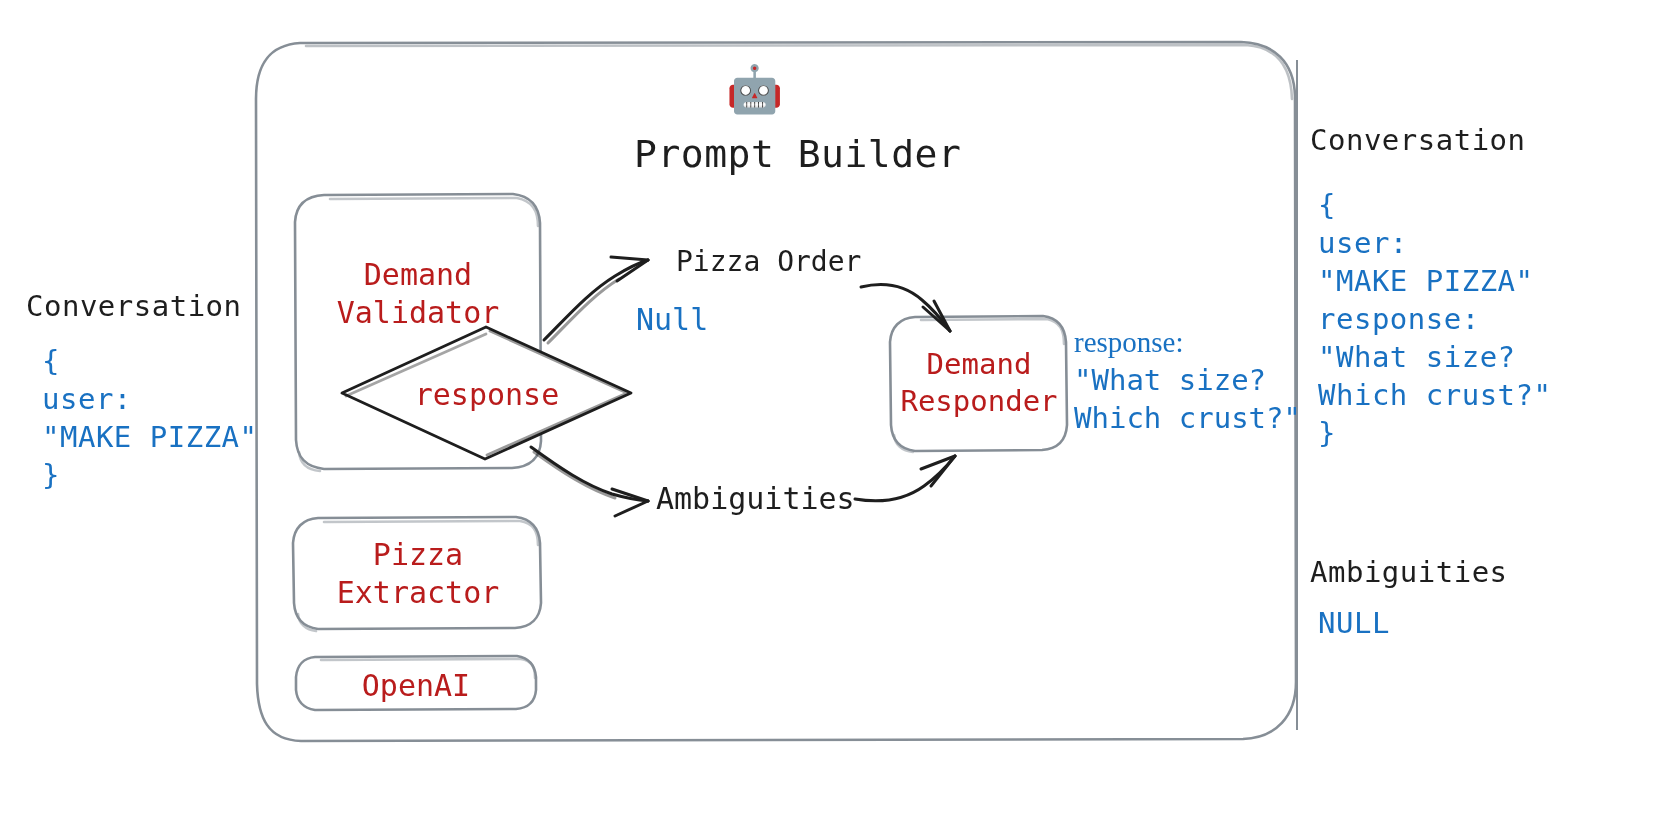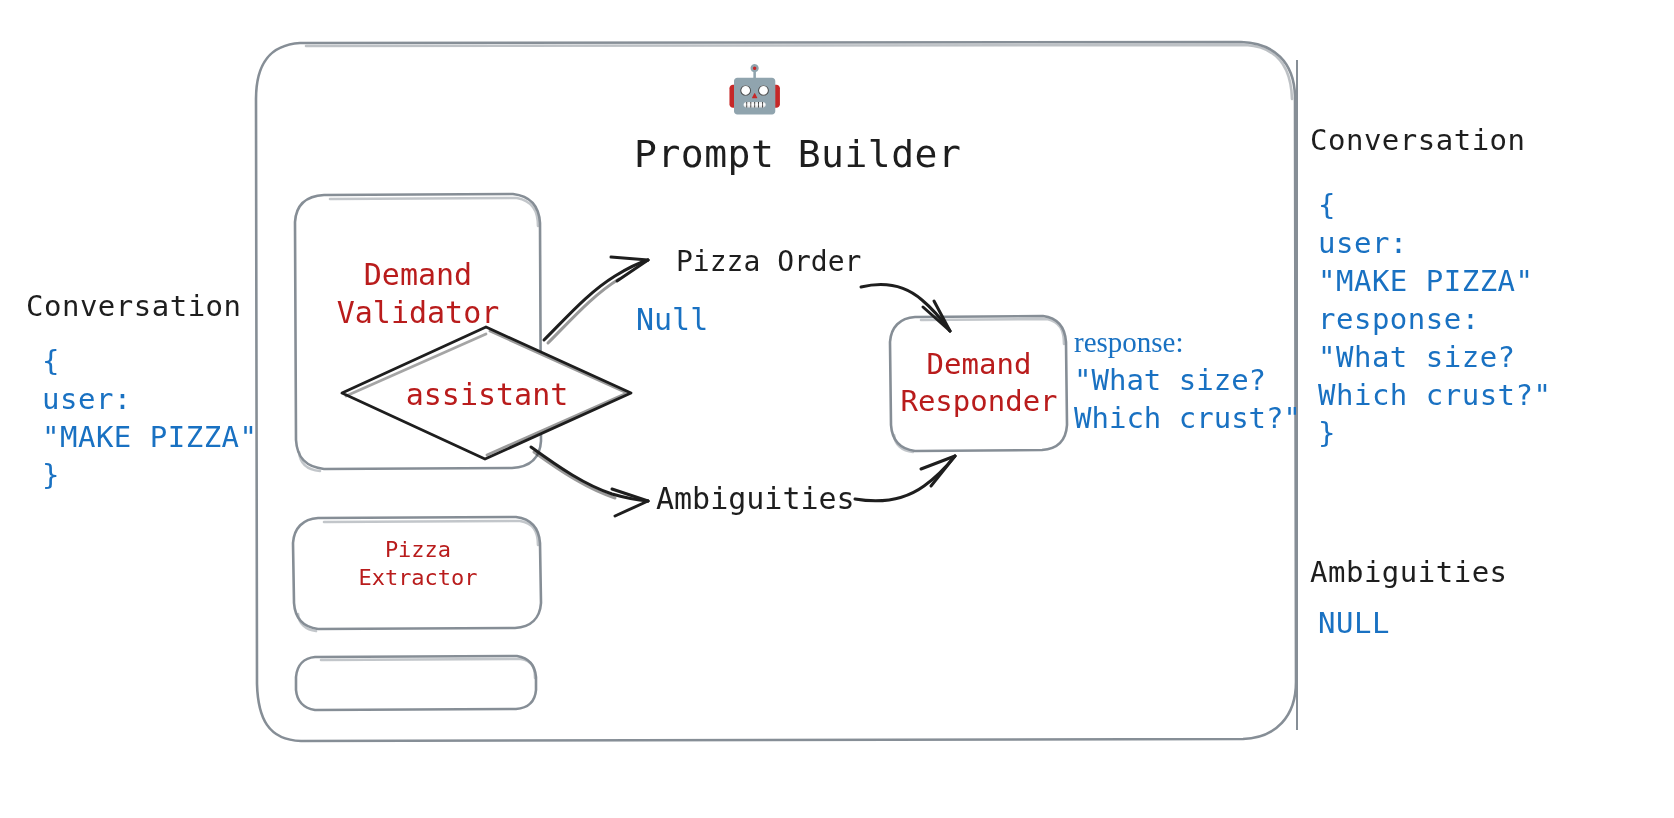--- a/index.html
+++ b/index.html
@@ -140,25 +140,26 @@
       <path d="M955 456 L931 486"></path>
     </g>
   </svg>
 
   <div class="robot" style="left:726px; top:66px;">🤖</div>
   <div class="lbl mono-black title" style="left:634px; top:135px;">Prompt Builder</div>
 
   <div class="node-label" style="left:296px; top:256px; width:244px; font-size:30px;">Demand
 Validator</div>
 
-  <div class="node-label" style="left:362px; top:376px; width:250px; font-size:30px;">assistant</div>
+  <div class="node-label" style="left:362px; top:376px; width:250px; font-size:30px;">response</div>
 
-  <div class="node-label" style="left:294px; top:536px; width:248px; font-size:22px;">Pizza
+  <div class="node-label" style="left:294px; top:536px; width:248px; font-size:30px;">Pizza
 Extractor</div>
 
+  <div class="node-label" style="left:296px; top:667px; width:240px; font-size:30px;">OpenAI</div>
 
   <div class="node-label" style="left:890px; top:346px; width:178px; font-size:29px;">Demand
 Responder</div>
 
   <div class="lbl mono-black" style="left:676px; top:248px; font-size:28px;">Pizza Order</div>
   <div class="lbl mono-blue" style="left:636px; top:305px; font-size:30px;">Null</div>
 
   <div class="lbl mono-black" style="left:656px; top:484px; font-size:30px;">Ambiguities</div>
 
   <div class="lbl mono-blue" style="left:1074px; top:328px; font-size:29px;font-family:Liberation Serif, serif;">response:</div>

